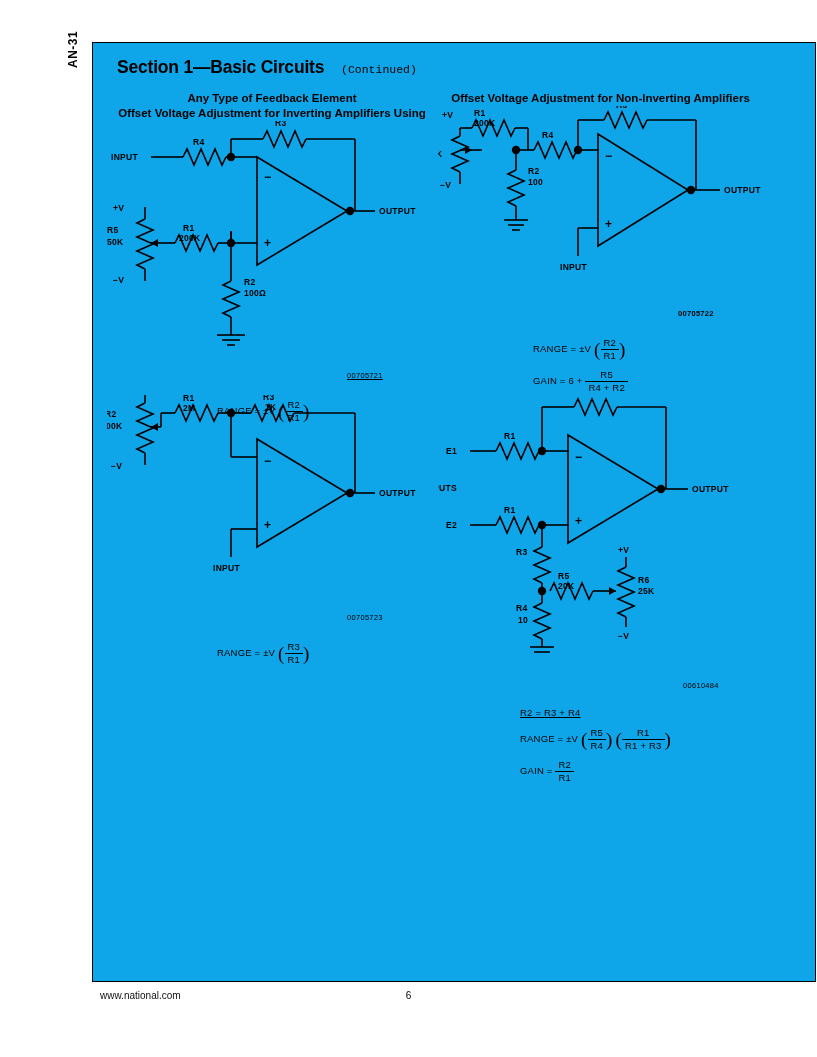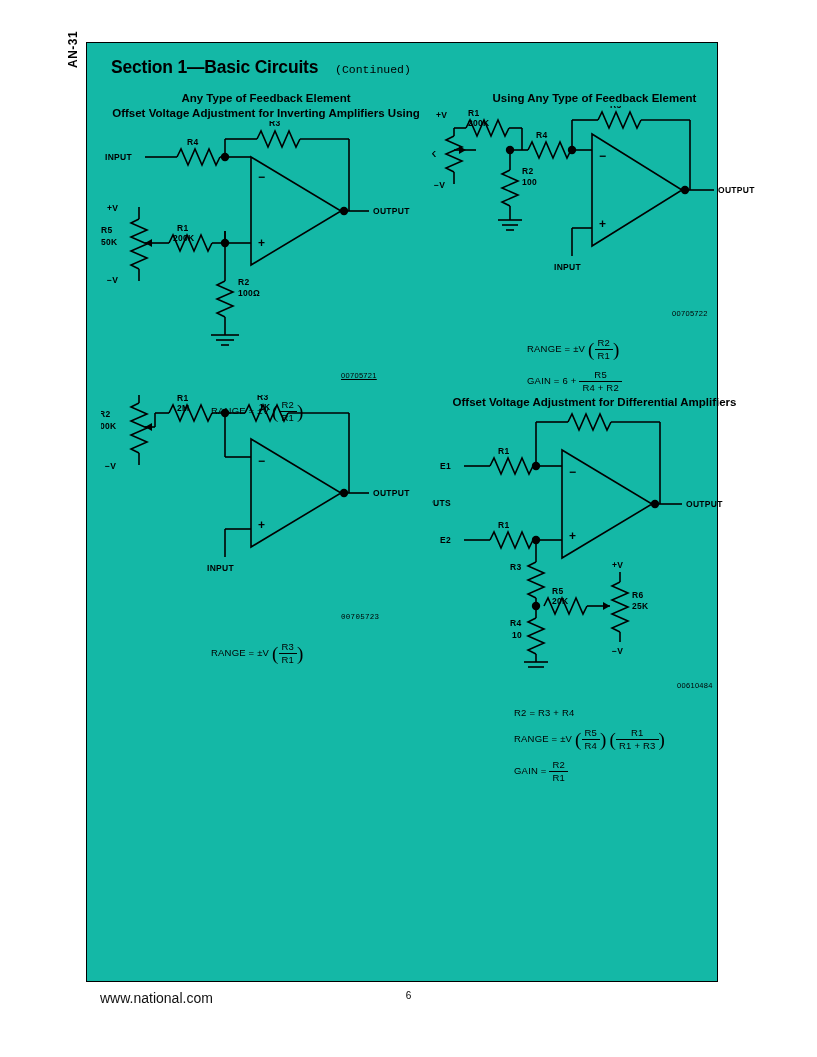--- a/index.html
+++ b/index.html
@@ -20,25 +20,25 @@
     transform: rotate(-90deg);
     transform-origin: left top;
     font-size: 12px;
     font-weight: bold;
     letter-spacing: 0.5px;
     white-space: nowrap;
   }
 
   .frame {
     position:absolute;
-    left: 86px; top: 42px;
-    width: 632px; height: 940px;
+    left: 92px; top: 42px;
+    width: 724px; height: 940px;
     border: 1.6px solid #000;
     box-sizing: border-box;
-    background:#14b8a6;
+    background:#0ea5e9;
   }
 
   .sec-title {
     position:absolute; left: 24px; top: 14px;
     font-size: 17.5px; font-weight: bold;
     letter-spacing: -0.2px;
   }
   .sec-cont {
     position:absolute; left: 248px; top: 20px;
     font-size: 11.5px;
@@ -54,21 +54,21 @@
   .partnum { font-size: 7.5px; letter-spacing:0.3px; }
 
   .eq { font-size: 9.5px; letter-spacing:0.2px; }
   .frac { display:inline-block; vertical-align:middle; text-align:center; }
   .frac .num { display:block; border-bottom:1px solid #000; padding:0 3px; line-height:12px;}
   .frac .den { display:block; padding:0 3px; line-height:12px;}
   .paren { display:inline-block; vertical-align:middle; font-size:19px; line-height:19px; font-family:"Liberation Serif", serif;}
 
   .footer-left {
     position:absolute; left: 100px; top: 990px;
-    font-size: 14px; color:#111;
+    font-size: 10px; color:#111;
   }
   .footer-center {
     position:absolute; left: 0; top: 990px; width: 817px;
     text-align:center; font-size:10px;
   }
 
   svg { display:block; }
   .wire { stroke:#000; stroke-width:1.6; fill:none; }
   .lbl { font-family:"Liberation Sans", sans-serif; font-size:8.5px; font-weight:bold; letter-spacing:0.3px;}
   .sign { font-family:"Liberation Sans", sans-serif; font-size:12px; font-weight:bold;}
@@ -150,21 +150,21 @@
       <div class="partnum" style="position:absolute; left:240px; top:280px;text-decoration:underline;">00705721</div>
 
       <div class="eq" style="position:absolute; left:110px; top:308px;">
         <span>RANGE  =  ±V</span>
         <span class="paren">(</span><span class="frac"><span class="num">R2</span><span class="den">R1</span></span><span class="paren">)</span>
       </div>
     </div>
 
     <div class="fig" style="left:345px; top:48px; width:325px;">
       <div class="fig-title">
-        <div>Using Any Type of Feedback Element</div>
+        <div>Offset Voltage Adjustment for Non-Inverting Amplifiers</div>
       </div>
 
       <svg width="325" height="200" viewBox="0 0 325 200">
 
         <polygon class="wire" points="160,28 160,140 250,84"></polygon>
         <text class="sign" x="167" y="54">−</text>
         <text class="sign" x="167" y="122">+</text>
 
         <line class="wire" x1="250" y1="84" x2="282" y2="84"></line>
         <circle cx="253" cy="84" r="4.2" fill="#000"></circle>
@@ -210,21 +210,21 @@
         <line class="wire" x1="22" y1="44" x2="34" y2="44"></line>
         <polygon points="34,44 27,40 27,48" fill="#000"></polygon>
         <line class="wire" x1="34" y1="44" x2="44" y2="44"></line>
         <line class="wire" x1="90" y1="22" x2="90" y2="44"></line>
 
         <line class="wire" x1="160" y1="122" x2="140" y2="122"></line>
         <line class="wire" x1="140" y1="122" x2="140" y2="150"></line>
         <text class="lbl" x="122" y="164">INPUT</text>
       </svg>
 
-      <div class="partnum" style="position:absolute; left:240px; top:218px;">00705722</div>
+      <div class="partnum" style="position:absolute; left:240px; top:218px;font-weight:bold;">00705722</div>
 
       <div class="eq" style="position:absolute; left:95px; top:246px;">
         <span>RANGE  =  ±V</span>
         <span class="paren">(</span><span class="frac"><span class="num">R2</span><span class="den">R1</span></span><span class="paren">)</span>
       </div>
       <div class="eq" style="position:absolute; left:95px; top:278px;">
         <span>GAIN     = 6 +</span>
         <span class="frac"><span class="num">R5</span><span class="den">R4 + R2</span></span>
       </div>
     </div>
@@ -267,32 +267,29 @@
         <text class="lbl" x="6" y="0">+V</text>
         <text class="lbl" x="4" y="74">−V</text>
         <text class="lbl" x="-2" y="22">R2</text>
         <text class="lbl" x="-6" y="34">100K</text>
 
         <line class="wire" x1="150" y1="134" x2="124" y2="134"></line>
         <line class="wire" x1="124" y1="134" x2="124" y2="162"></line>
         <text class="lbl" x="106" y="176">INPUT</text>
       </svg>
 
-      <div class="partnum" style="position:absolute; left:240px; top:218px;font-family:Liberation Mono, monospace;">00705723</div>
+      <div class="partnum" style="position:absolute; left:240px; top:218px;">00705723</div>
 
       <div class="eq" style="position:absolute; left:110px; top:246px;">
         <span>RANGE  =  ±V</span>
         <span class="paren">(</span><span class="frac"><span class="num">R3</span><span class="den">R1</span></span><span class="paren">)</span>
       </div>
     </div>
 
     <div class="fig" style="left:345px; top:352px; width:325px;">
-      <div class="fig-title">
-        <div>Offset Voltage Adjustment for Differential Amplifiers</div>
-      </div>
 
       <svg width="325" height="260" viewBox="0 0 325 260">
 
         <polygon class="wire" points="130,40 130,148 220,94"></polygon>
         <text class="sign" x="137" y="66">−</text>
         <text class="sign" x="137" y="130">+</text>
 
         <line class="wire" x1="220" y1="94" x2="250" y2="94"></line>
         <circle cx="223" cy="94" r="4.2" fill="#000"></circle>
         <text class="lbl" x="254" y="97">OUTPUT</text>
@@ -345,21 +342,21 @@
         <line class="wire" x1="168" y1="196" x2="178" y2="196"></line>
         <polygon points="178,196 171,192 171,200" fill="#000"></polygon>
         <text class="lbl" x="180" y="158">+V</text>
         <text class="lbl" x="180" y="244">−V</text>
         <text class="lbl" x="200" y="188">R6</text>
         <text class="lbl" x="200" y="199">25K</text>
       </svg>
 
       <div class="partnum" style="position:absolute; left:245px; top:286px;">00610484</div>
 
-      <div class="eq" style="position:absolute; left:82px; top:312px;">R2 = R3 + R4</div>
+      <div class="eq" style="position:absolute; left:82px; top:312px;text-decoration:underline;">R2 = R3 + R4</div>
 
       <div class="eq" style="position:absolute; left:82px; top:332px;">
         <span>RANGE  =  ±V</span>
         <span class="paren">(</span><span class="frac"><span class="num">R5</span><span class="den">R4</span></span><span class="paren">)</span>
         <span class="paren">(</span><span class="frac"><span class="num">R1</span><span class="den">R1 + R3</span></span><span class="paren">)</span>
       </div>
 
       <div class="eq" style="position:absolute; left:82px; top:364px;">
         <span>GAIN  =</span>
         <span class="frac"><span class="num">R2</span><span class="den">R1</span></span>

